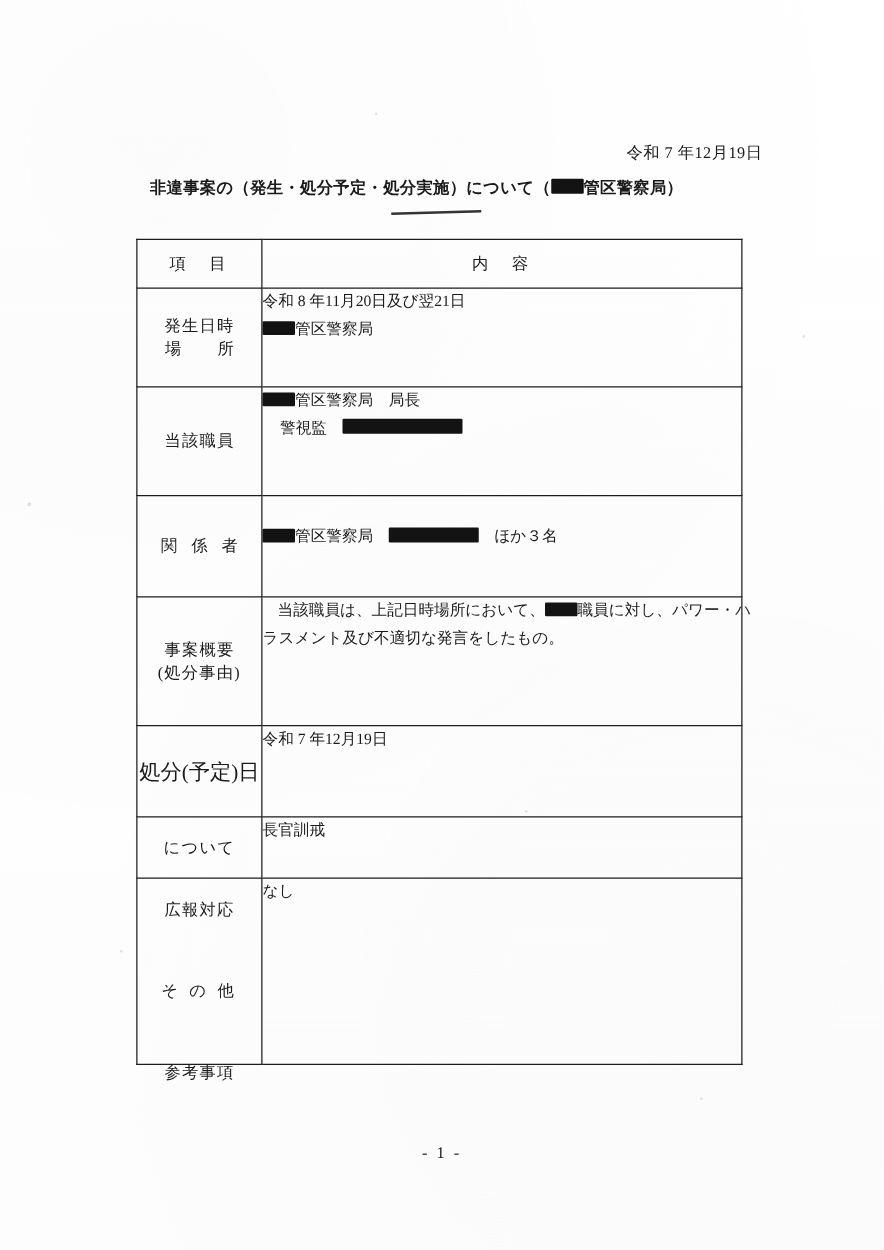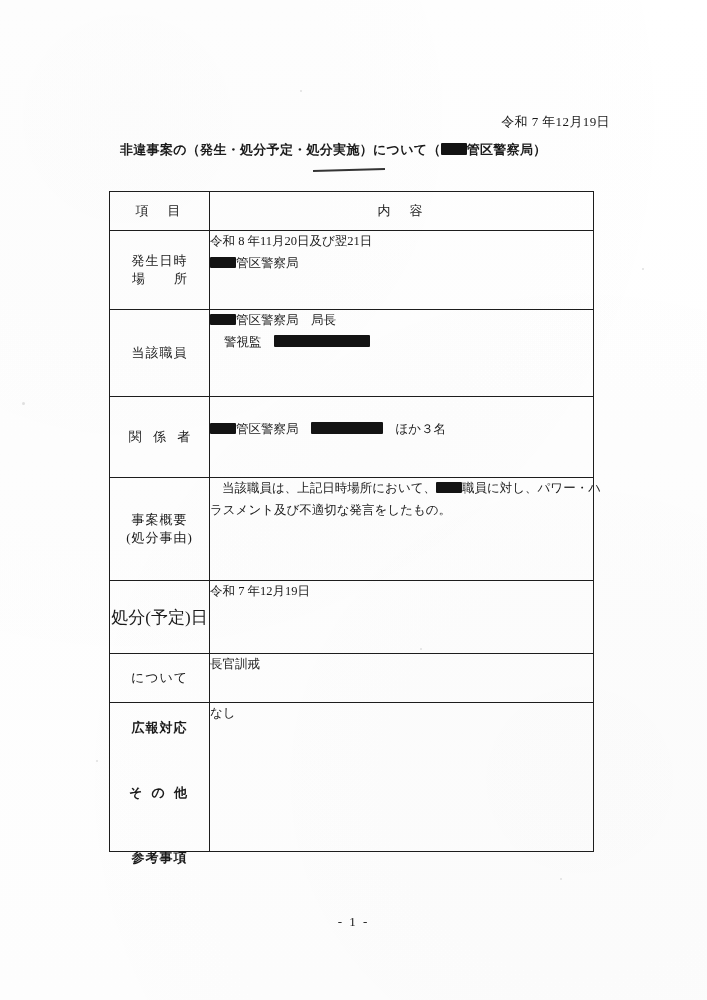--- a/index.html
+++ b/index.html
@@ -143,21 +143,21 @@
   .val-wrap { line-height: 1.9; }
 
   .pr-lines {
     display: flex;
     flex-direction: column;
     justify-content: space-between;
     height: 100%;
     padding: 16px 0 18px;
     align-items: center;
   }
-  .pr-lines .lbl-line { letter-spacing: 3px; font-weight: bold; }
+  .pr-lines .lbl-line { letter-spacing: 3px; }
 
   .page-number {
     position: absolute;
     top: 914px;
     left: 0;
     width: 707px;
     text-align: center;
     font-size: 13px;
     letter-spacing: 2px;
   }

